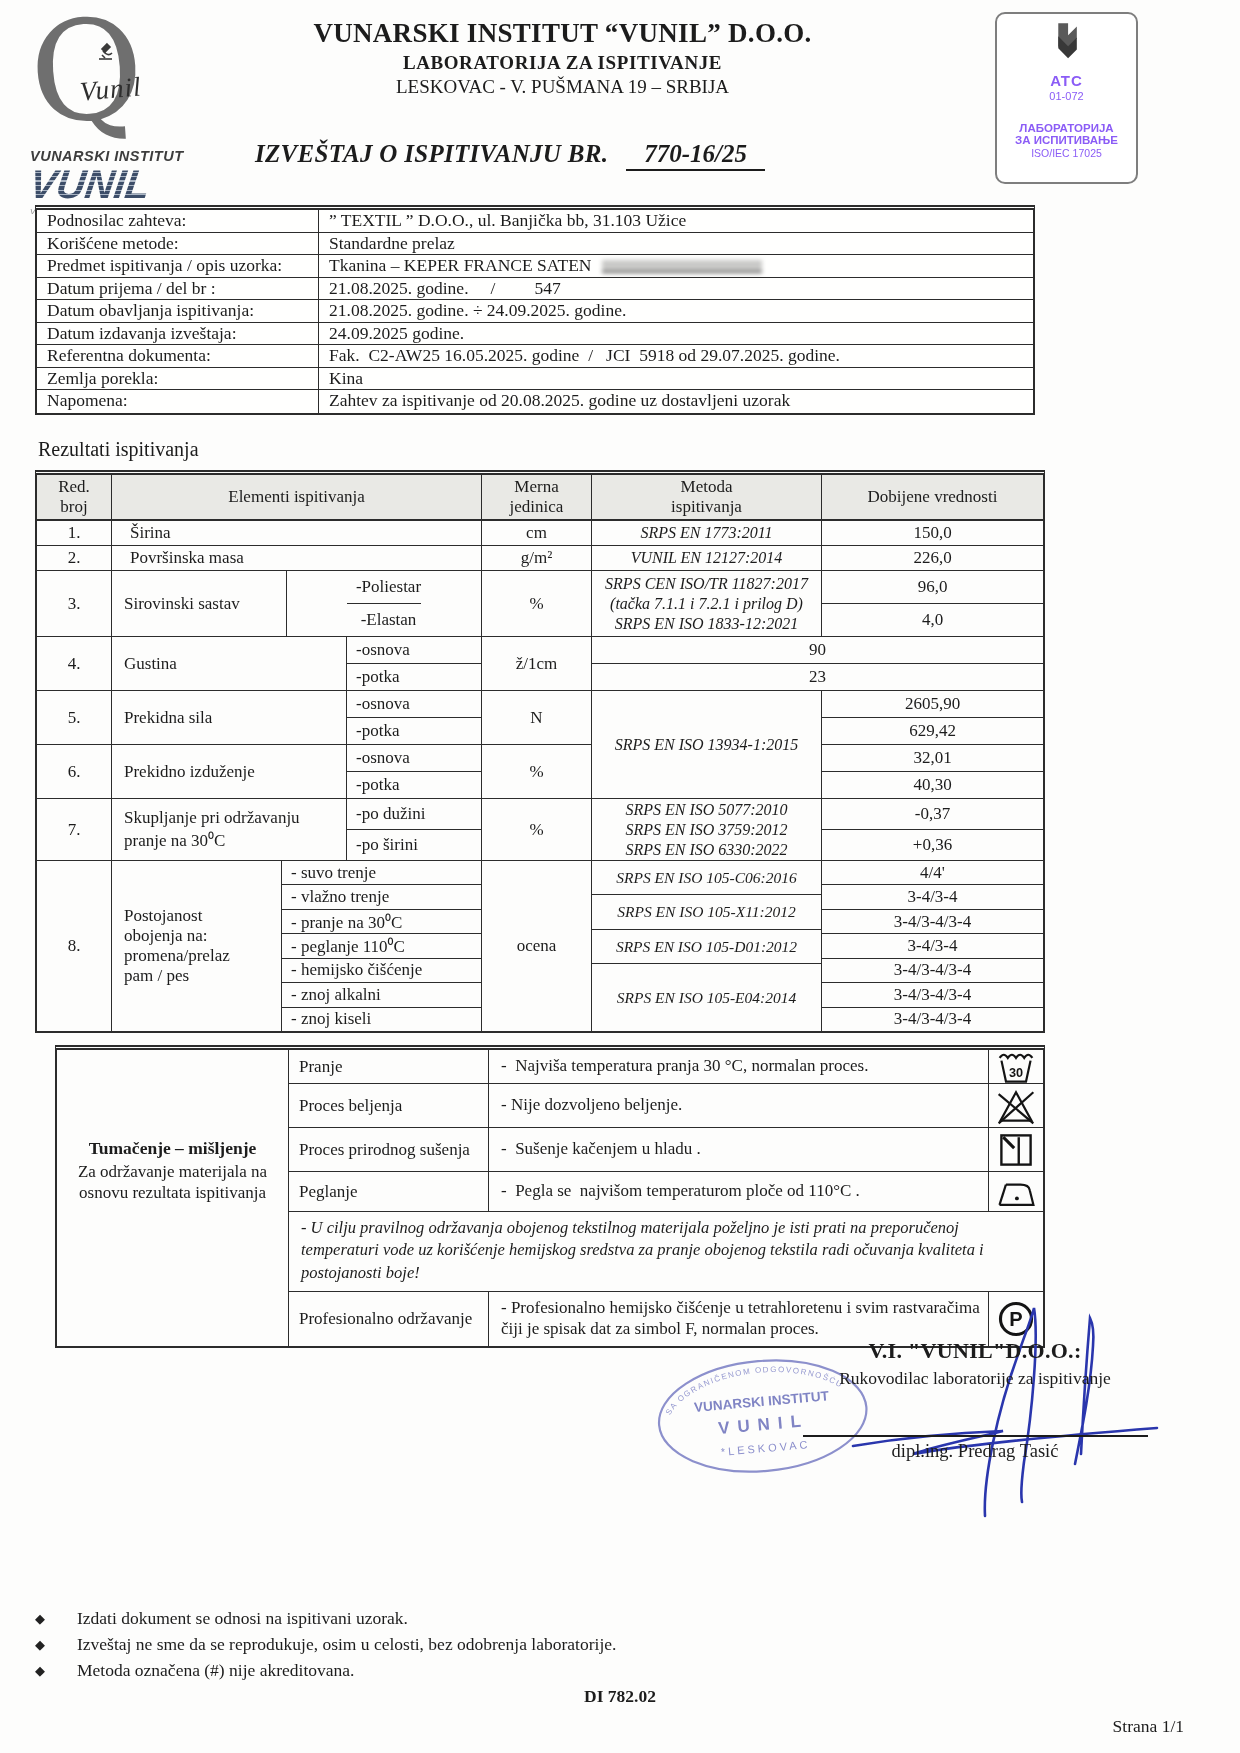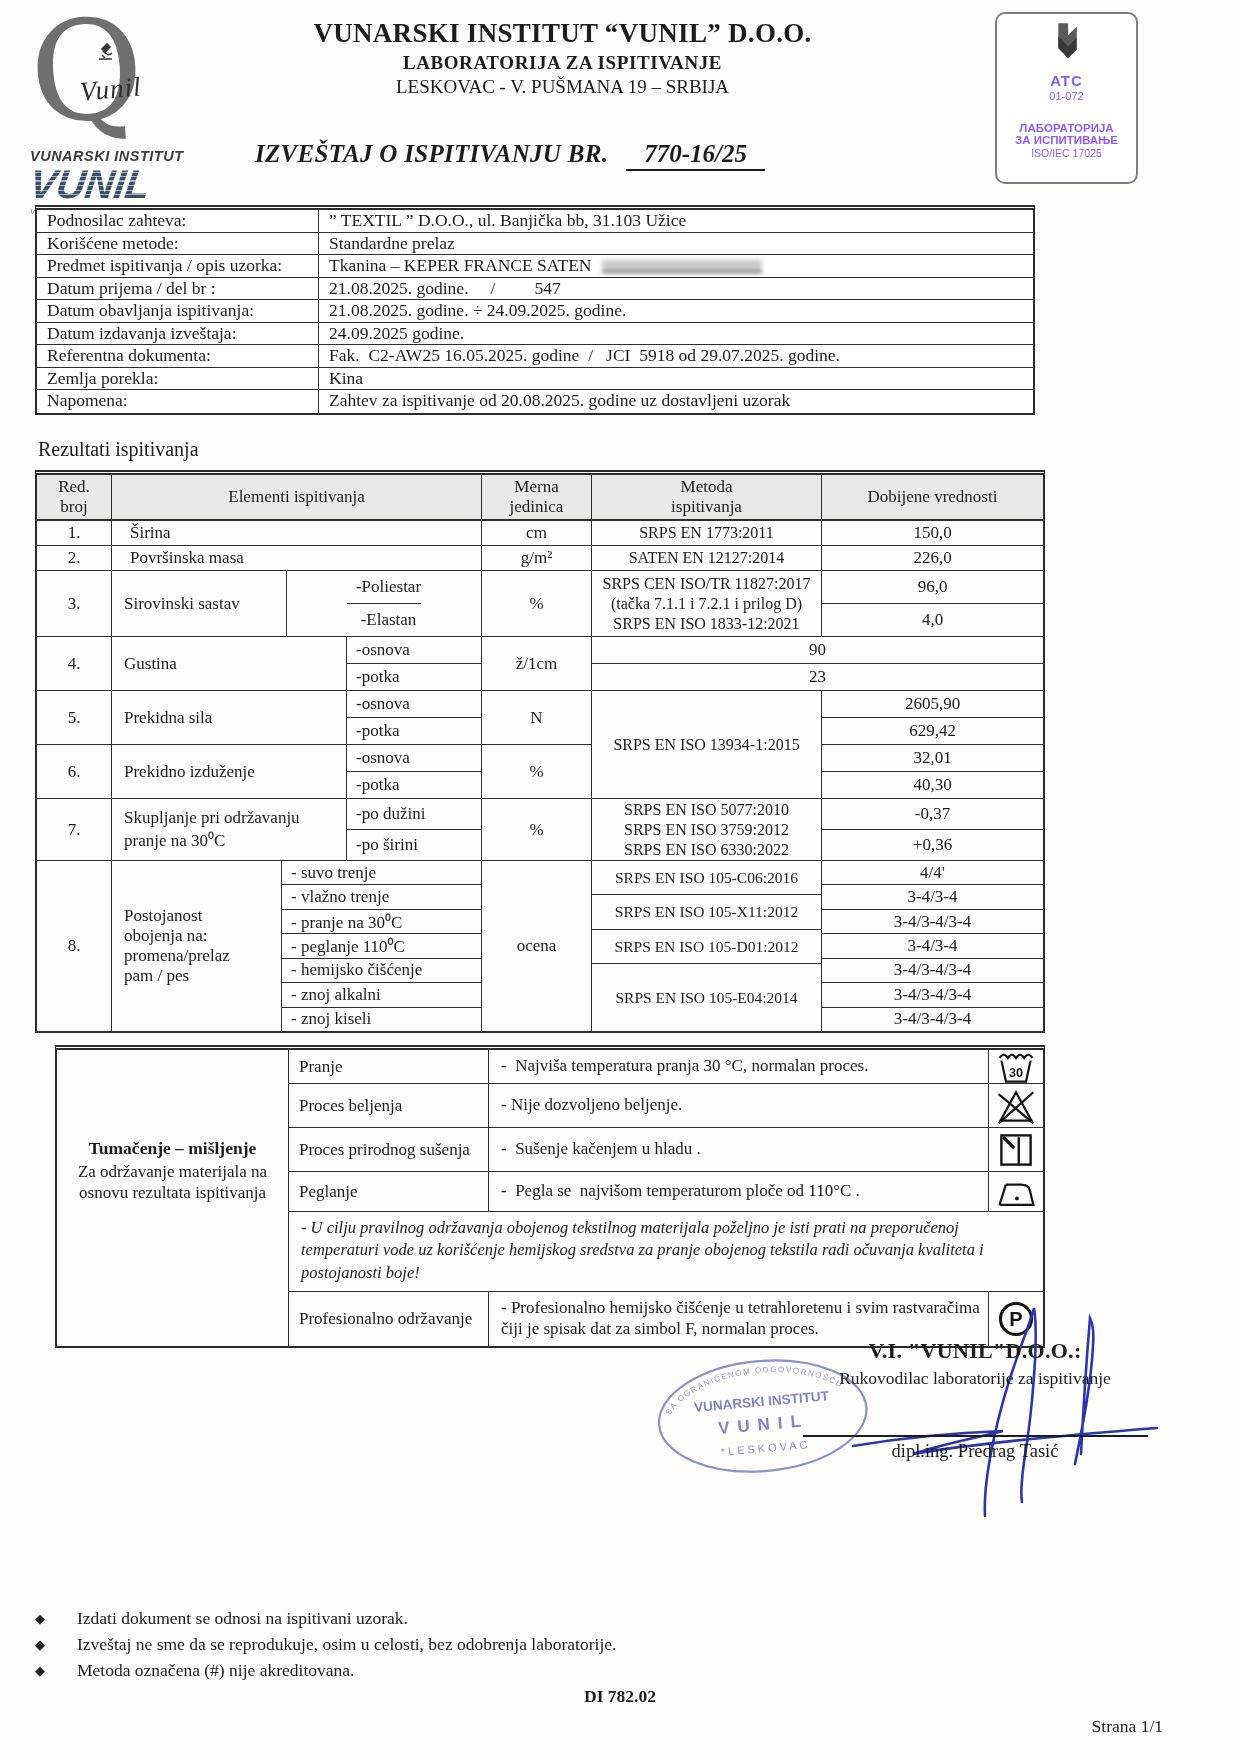--- a/index.html
+++ b/index.html
@@ -72,21 +72,21 @@
   .lab-pad { padding-left:18px; }
   .lab-pad2{ padding-left:12px; }
   .stack { display:flex; flex-direction:column; align-items:stretch; padding:0; }
   .stack > div { flex:1; display:flex; align-items:center; border-bottom:1.5px solid #2c2c2c; }
   .stack > div:last-child { border-bottom:none; }
   .sub { padding-left:9px; }
   .f2 { flex:2 !important; }
   .wA1{width:175px;} .wB1{width:195px;align-items:center;}
   .wA2{width:235px;} .wB2{width:135px;}
   .wA3{width:170px;} .wB3{width:200px;}
-  .meth { font-size:16px; text-align:center; justify-content:center; line-height:1.25; }
+  .meth { font-size:16px; text-align:center; justify-content:center; line-height:1.25;font-style:italic; }
   .meth8 { font-size:15.5px; }
   .vcen { justify-content:center; }
 
   
   .care { position:absolute; left:55px; top:1045px; width:990px; display:flex;
           border:2.5px solid #2c2c2c; border-top:5px double #2c2c2c; }
   .care-left { width:232px; border-right:1.5px solid #2c2c2c; text-align:center; padding-top:88px; }
   .care-title { font-weight:bold; font-size:17.5px; }
   .care-sub { font-size:17px; margin-top:2px; line-height:1.25; }
   .care-right { flex:1; display:flex; flex-direction:column; }
@@ -108,21 +108,21 @@
   .sig-role { font-size:17.5px; margin-top:4px; }
   .sig-line { width:345px; border-top:2px solid #1c1c1c; margin:46px auto 0 auto; }
   .sig-name { font-size:18.5px; margin-top:4px; }
   .scribble { position:absolute; left:835px; top:-36px; }
 
   
   .footer { position:absolute; left:35px; top:1608px; width:1170px; }
   .bullet-row { display:flex; font-size:17.5px; margin-bottom:5px; }
   .bullet { width:12px; margin-right:30px; font-size:13px; padding-top:3px; color:#222; }
   .doc-code { text-align:center; font-weight:bold; font-size:17.5px; margin-top:4px; }
-  .strana { position:absolute; right:77px; top:1716px; font-size:17.5px; }
+  .strana { position:absolute; right:56px; top:1716px; font-size:17.5px; }
 </style>
 </head>
 <body>
 
 <div class="page">
 
   <div class="logo">
     <div class="q-wrap">
       <span class="q-char">Q</span>
       <span class="q-scope">
@@ -223,21 +223,21 @@
       <div class="cell w-elem lab-pad">Širina</div>
       <div class="cell cen w-unit">cm</div>
       <div class="cell meth w-meth">SRPS EN 1773:2011</div>
       <div class="cell cen w-val">150,0</div>
     </div>
 
     <div class="g h25">
       <div class="cell cen w-num">2.</div>
       <div class="cell w-elem lab-pad">Površinska masa</div>
       <div class="cell cen w-unit">g/m²</div>
-      <div class="cell meth w-meth">SATEN EN 12127:2014</div>
+      <div class="cell meth w-meth">VUNIL EN 12127:2014</div>
       <div class="cell cen w-val">226,0</div>
     </div>
 
     <div class="g h66">
       <div class="cell cen w-num">3.</div>
       <div class="cell wA1 lab-pad2">Sirovinski sastav</div>
       <div class="cell stack wB1">
         <div class="sub">-Poliestar</div>
         <div class="sub">-Elastan</div>
       </div>

